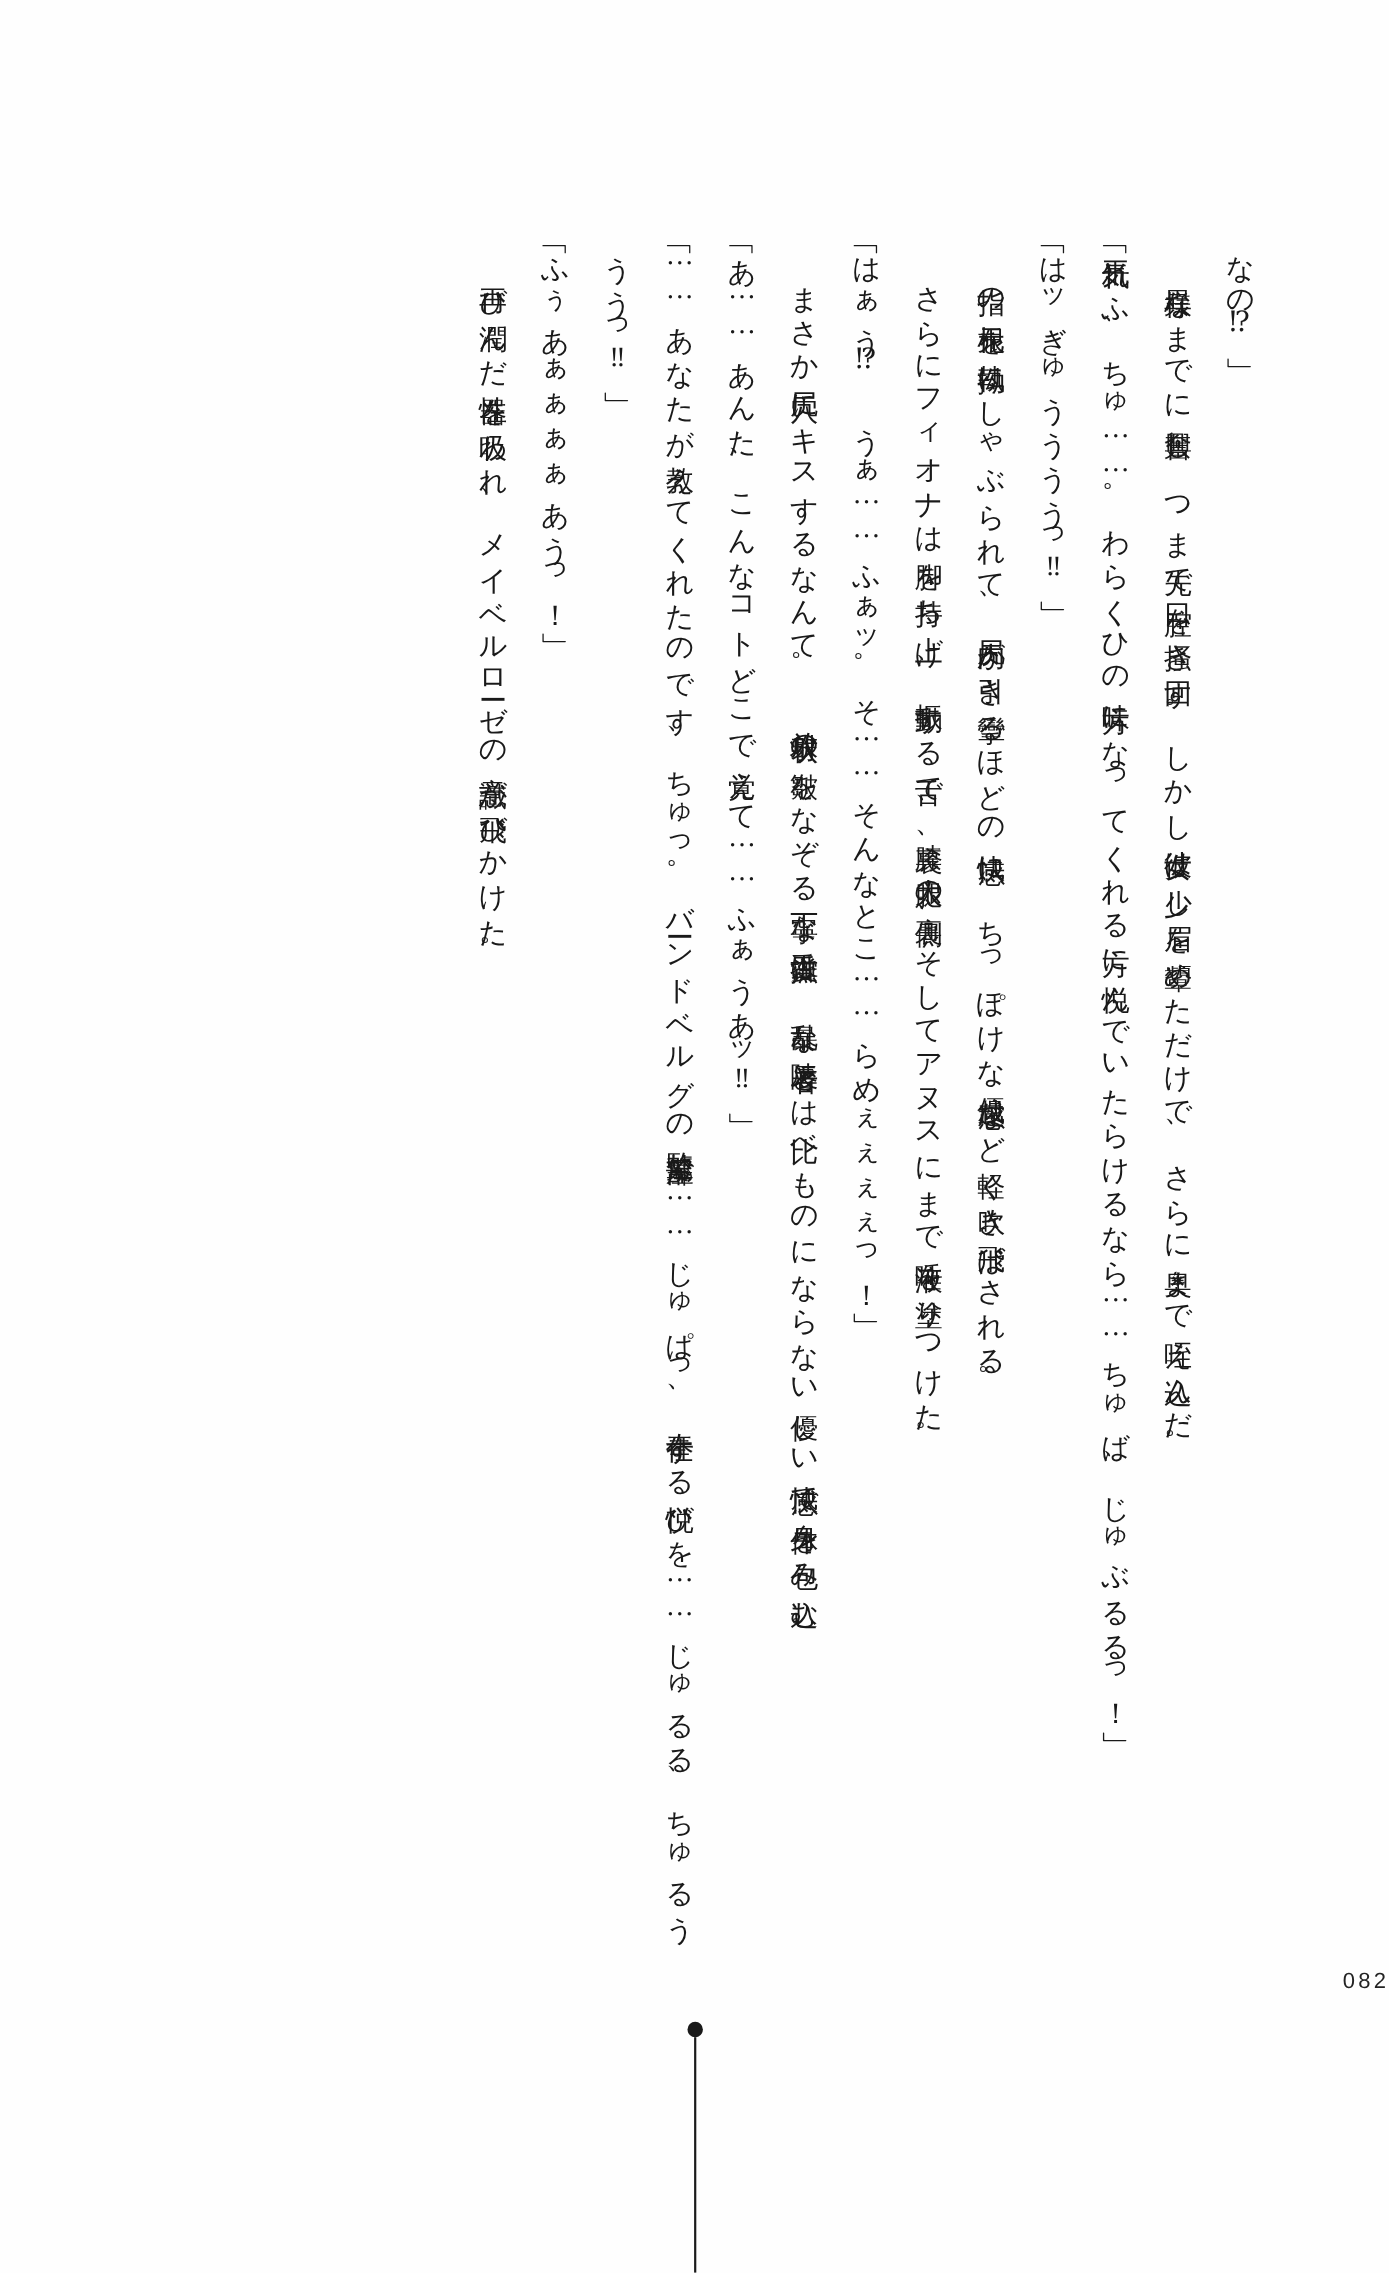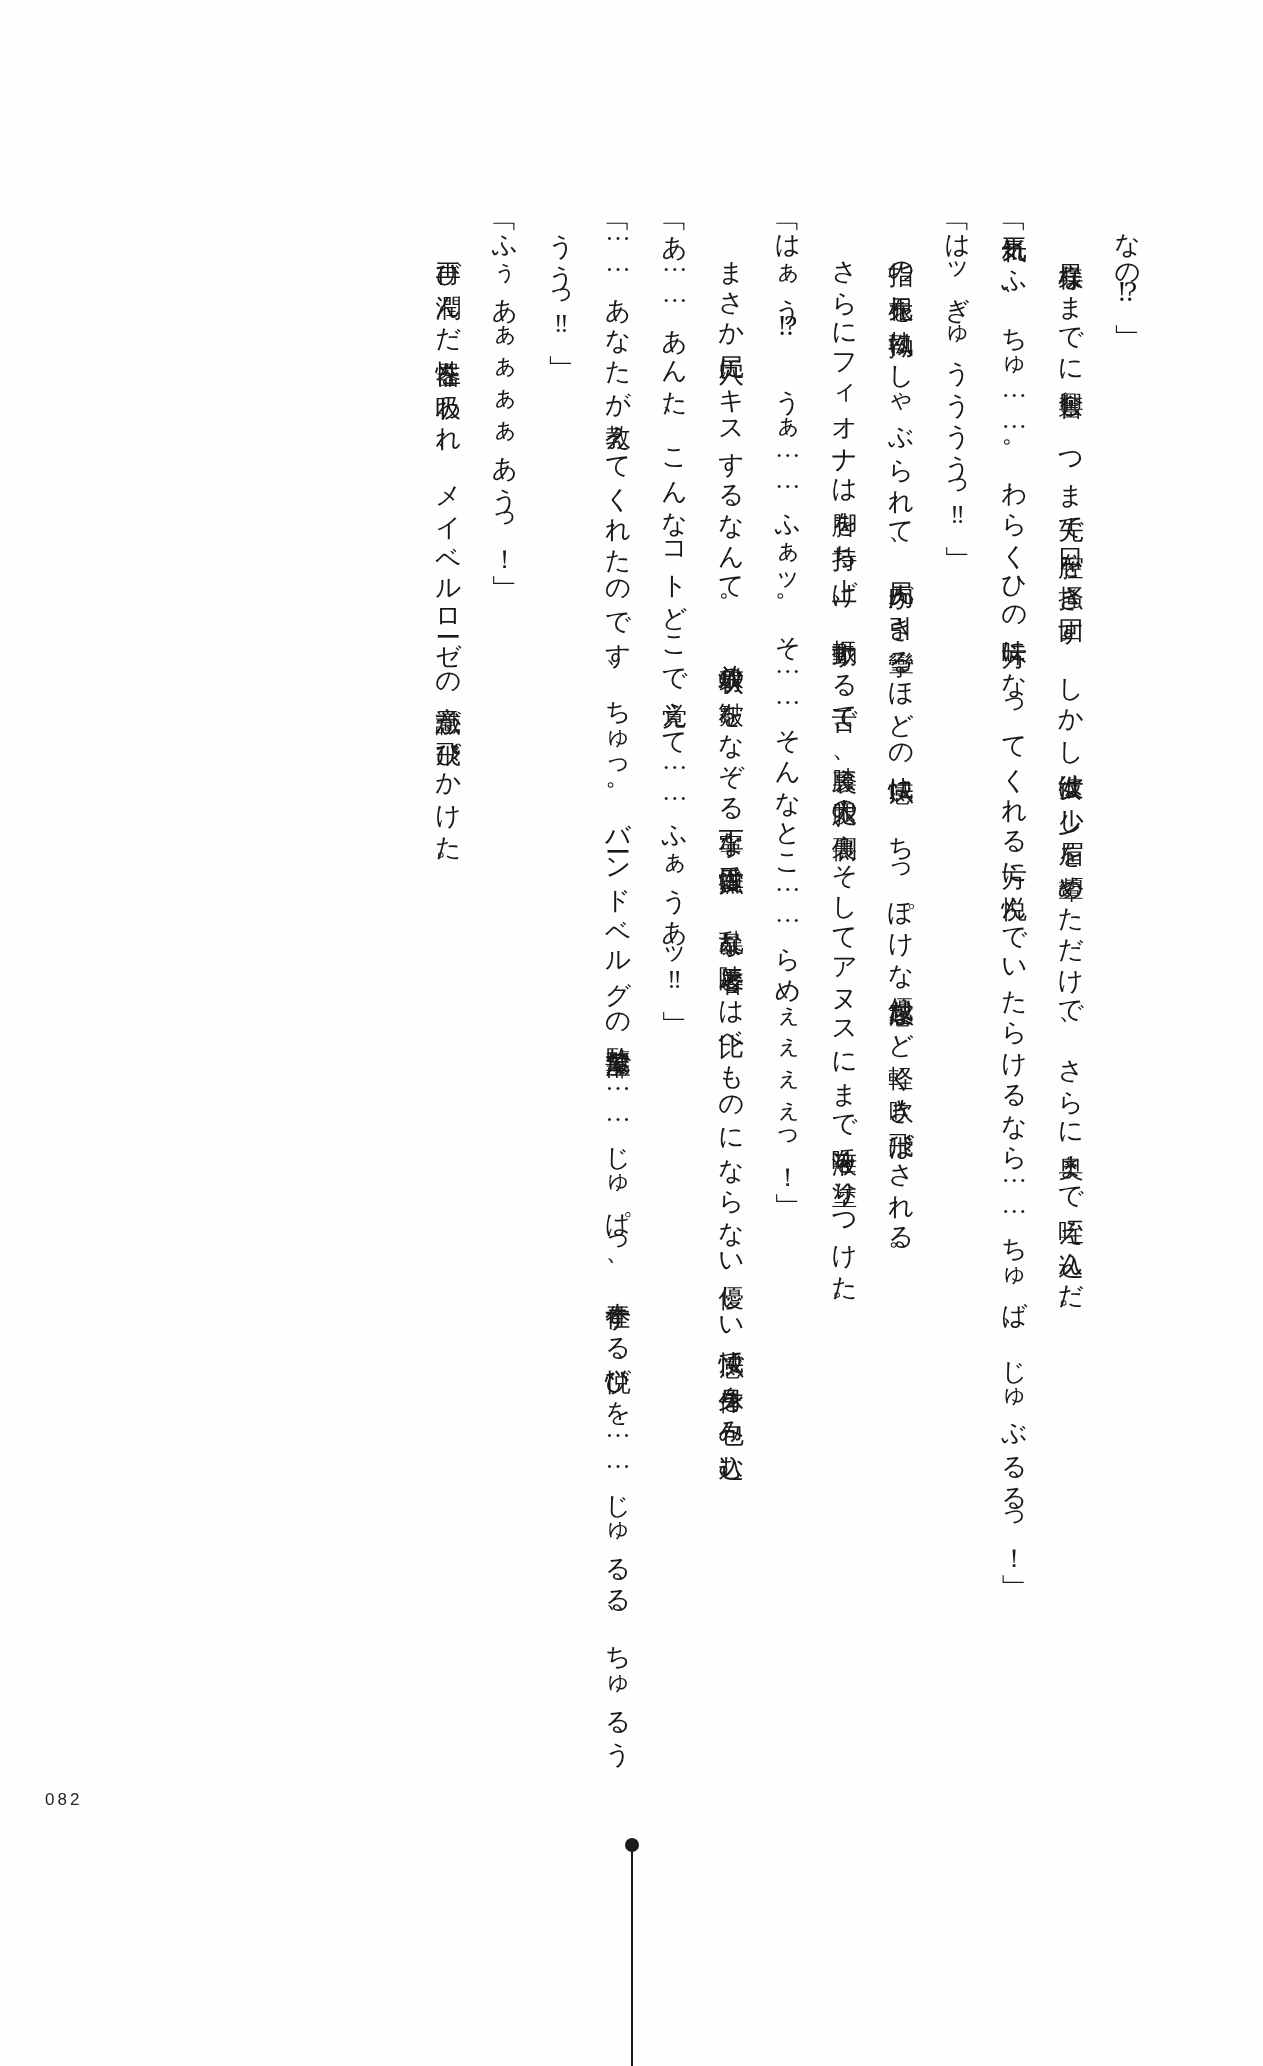--- a/index.html
+++ b/index.html
@@ -45,22 +45,22 @@
     padding: 0;
     text-indent: 0;
   }
 
   
   #folio {
     position: absolute;
     left: 0;
     right: 0;
     top: 1790px;
-    text-align: left;
-    font-size: 17px;
+    text-align: right;
+    font-size: 20px;
     letter-spacing: 3px;
     color: #232323;
     font-family: "Liberation Sans", sans-serif;
     margin-left: 45px;
   }
 
   
   #folio-mark {
     position: absolute;
     left: 50%;

